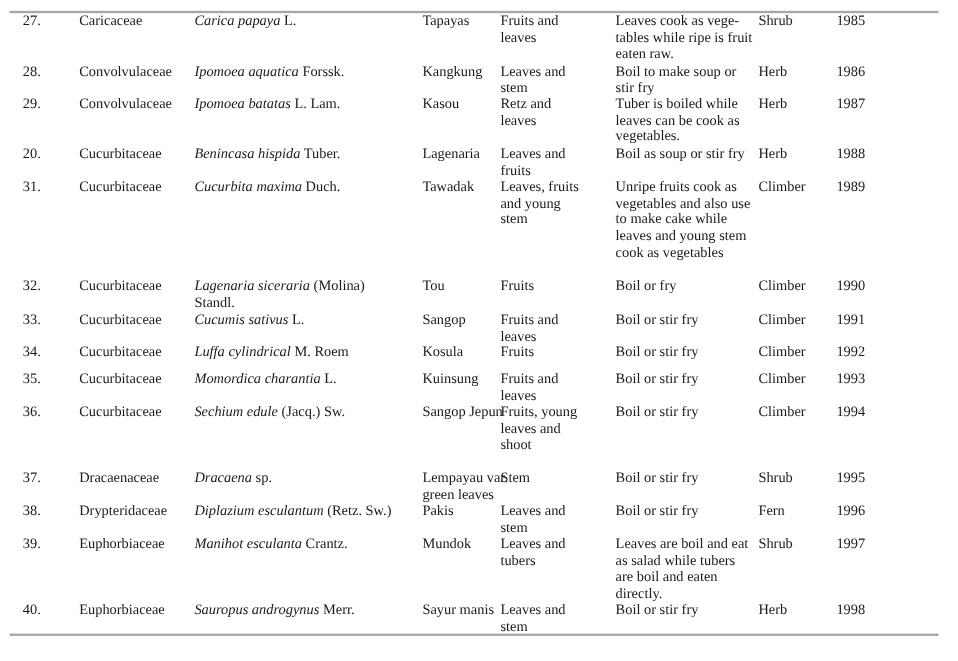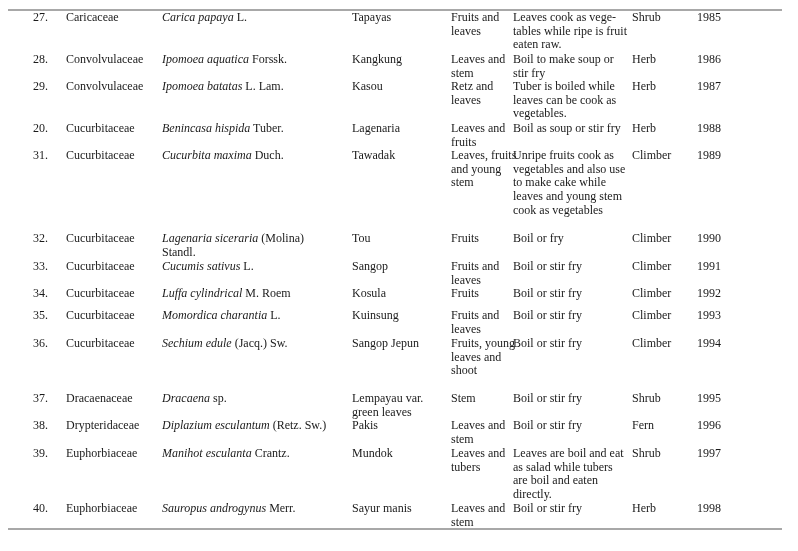--- a/index.html
+++ b/index.html
@@ -4,25 +4,25 @@
   <style>
     html, body { margin: 0; padding: 0; background: #ffffff; }
     body {
       width: 798px; height: 551px; overflow: hidden; position: relative;
       font-family: "Liberation Serif", serif; font-size: 12px; color: #1a1a1a;
     }
     .top-rule { position: absolute; left: 8px; top: 9px; width: 774px; height: 2px; background: #a8a8a8; }
     .bottom-rule { position: absolute; left: 8px; top: 528px; width: 774px; height: 2px; background: #a8a8a8; }
     .row { position: absolute; left: 0; width: 798px; }
     .cell { position: absolute; top: 0; line-height: 13.7px; }
-    .c-no { left: 33px; }
+    .c-no { left: 19px; }
     .c-fam { left: 54px; margin-left: 12px; }
     .c-sci { left: 162px; width: 175px; }
     .c-local { left: 352px; width: 85px; }
-    .c-part { left: 451px; width: 68px; }
+    .c-part { left: 417px; width: 68px; }
     .c-use { left: 513px; width: 115px; }
     .c-hab { left: 632px; }
     .c-year { left: 697px; }
     .sci-i { font-style: italic; }
   </style>
 </head>
 <body>
 
 <div class="top-rule"></div>
 

